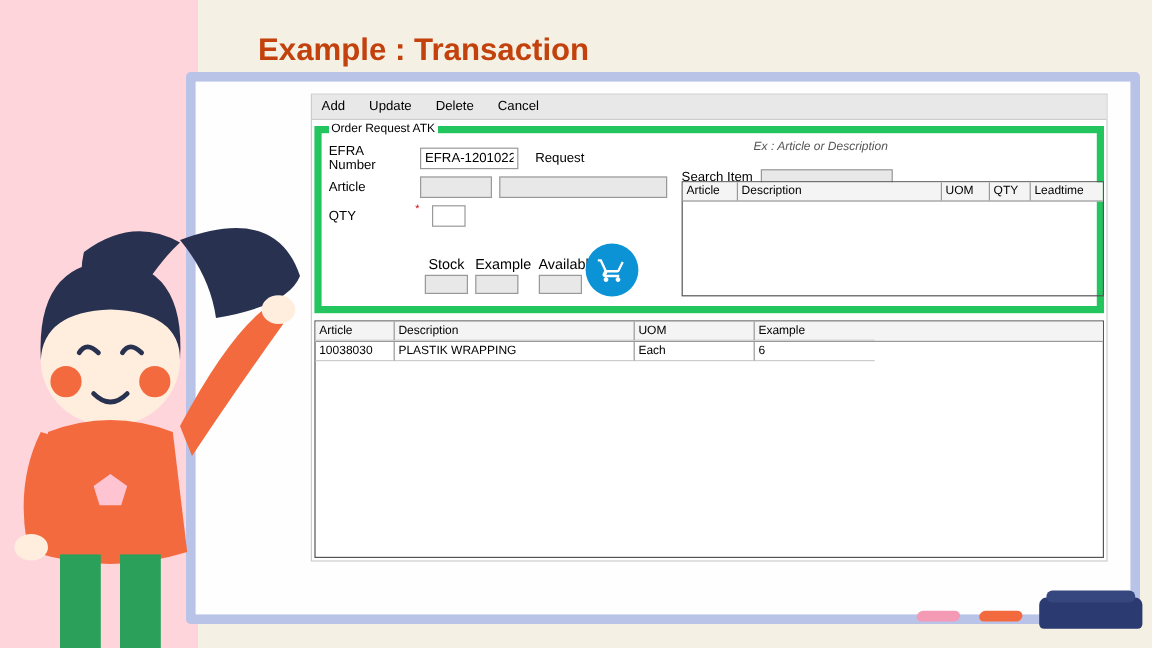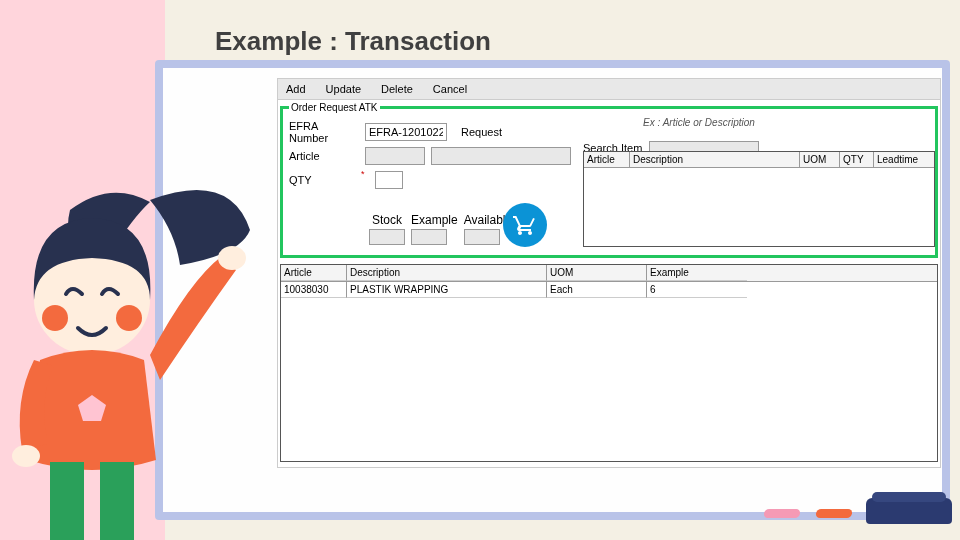--- a/index.html
+++ b/index.html
@@ -1,25 +1,25 @@
 <!DOCTYPE html>
 <html><head>
 <meta charset="utf-8">
 <style>
   * { box-sizing: border-box; margin: 0; padding: 0; }
   body { width: 960px; height: 540px; overflow: hidden; font-family: Arial, sans-serif; font-size: 11px; background: #ffd5dc; position: relative; }
   .bg-cream { position: absolute; top: 0; left: 150px; right: 0; height: 540px; background: #f4f0e4; }
   .bg-pink { position: absolute; top: 0; left: 0; width: 165px; height: 540px; background: #ffd5dc; }
   .board-frame { position: absolute; top: 60px; left: 155px; width: 795px; height: 460px; background: #b9c3e8; border-radius: 4px; }
   .board-inner { position: absolute; top: 8px; left: 8px; right: 8px; bottom: 8px; background: #fefefe; }
-  .title { position: absolute; top: 26px; left: 215px; font-size: 26px; font-weight: 700; color: #404040; }
-  .app-window { position: absolute; top: 78px; left: 277px; width: 664px; height: 390px; background: #fff; border: 1px solid #ccc; }
+  .title { position: absolute; top: 26px; left: 215px; font-size: 26px; font-weight: 700; color: #c2410c; }
+  .app-window { position: absolute; top: 78px; left: 259px; width: 664px; height: 390px; background: #fff; border: 1px solid #ccc; }
   .toolbar { background: #e8e8e8; border-bottom: 1px solid #ccc; padding: 2px 4px; display: flex; gap: 12px; }
   .toolbar span { padding: 2px 4px; cursor: pointer; }
-  fieldset.order-req { margin: 2px; border: 3px solid #22c55e; padding: 4px 6px 10px; position: relative; }
+  fieldset.order-req { margin: 2px; border: 6px solid #22c55e; padding: 4px 6px 10px; position: relative; }
   fieldset.order-req legend { font-size: 10px; padding: 0 2px; }
   .form-row { display: flex; align-items: center; margin-top: 6px; gap: 6px; height: 18px; }
   .lbl { width: 70px; }
   input[type=text] { border: 1px solid #999; height: 18px; padding: 0 3px; font-size: 11px; background: #fff; }
   .efra { width: 82px; }
   .status { margin-left: 8px; }
   .article-code { width: 60px; background:#e8e8e8; border:1px solid #999; height:18px;}
   .article-desc { width: 140px; background:#e8e8e8; border:1px solid #999; height:18px;}
   .qty { width: 28px; height:18px; border:1px solid #999; background:#fff;}
   .req-star { color:#c00; font-size:9px; position:relative; top:-6px; left:-4px;}

